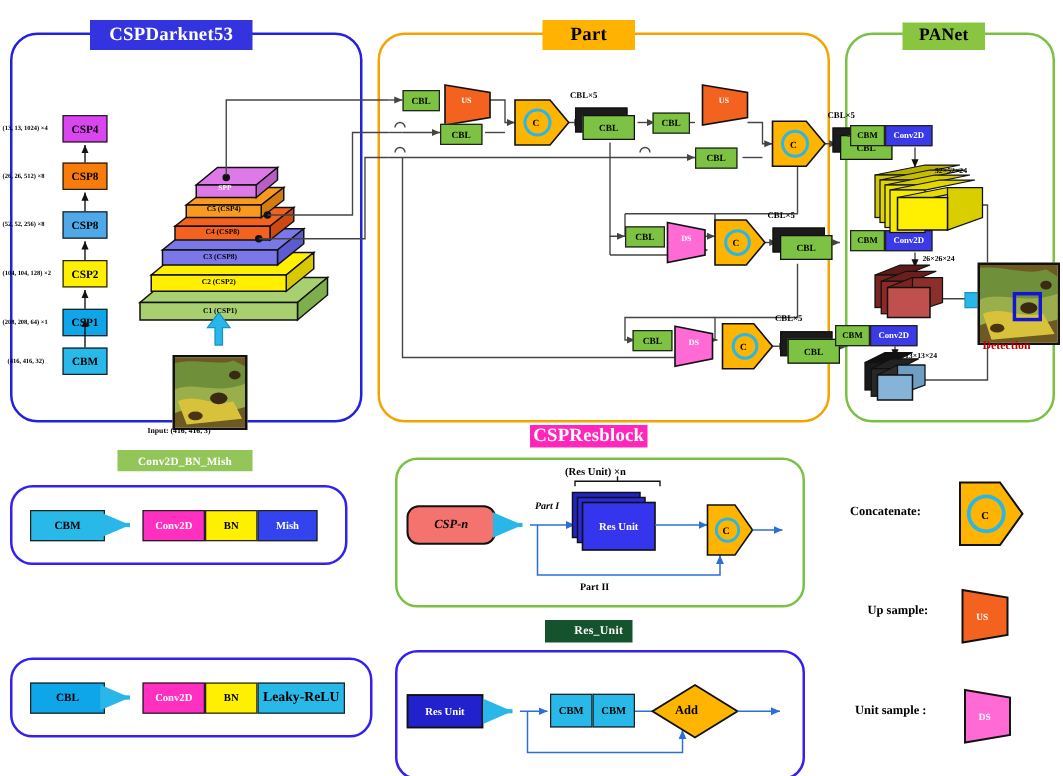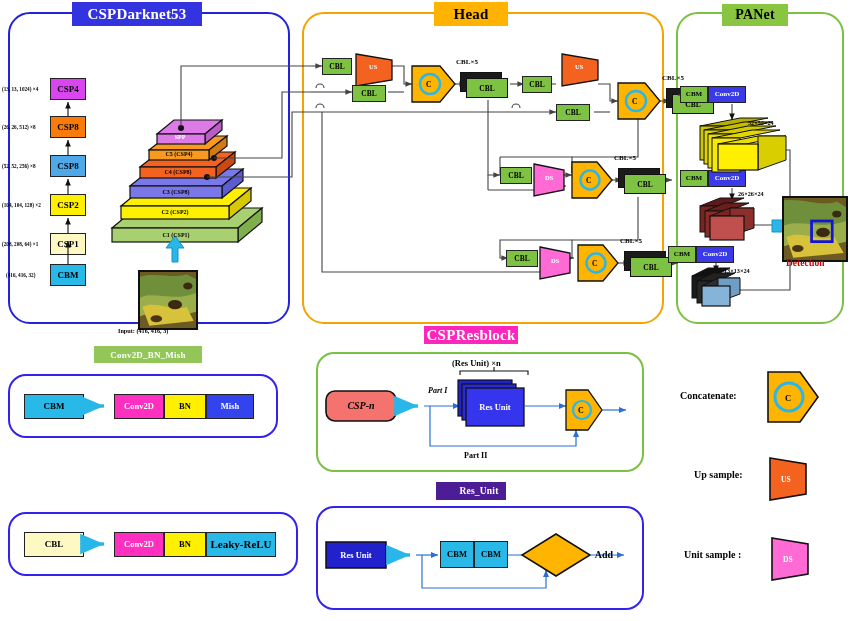--- a/index.html
+++ b/index.html
@@ -1,50 +1,50 @@
 <!DOCTYPE html>
 <html><head>
 <meta charset="utf-8">
 <style>
   html,body{margin:0;padding:0;background:#ffffff;}
   body{width:850px;height:621px;position:relative;overflow:hidden;
        font-family:"Liberation Serif", serif;}
-  .stage{position:absolute;left:0;top:0;width:850px;height:495px;}
+  .stage{position:absolute;left:0;top:14px;width:850px;height:495px;}
 
   
   .panel{position:absolute;box-sizing:border-box;border-radius:22px;background:transparent;}
   .panel.blue{border:2.5px solid #2222dd;}
   .panel.orange{border:2.5px solid #f5a300;}
   .panel.green{border:2.5px solid #7ac143;}
   .panel.thin-blue{border:2px solid #3322ee;border-radius:18px;}
   .panel.thin-green{border:2px solid #7ac143;border-radius:18px;}
 
   .banner{position:absolute;box-sizing:border-box;display:flex;align-items:center;
           justify-content:center;font-weight:bold;letter-spacing:.2px;}
   .banner.b-blue{background:#3333e0;color:#ffffff;}
   .banner.b-orange{background:#ffb300;color:#000000;}
   .banner.b-green{background:#89c540;color:#000000;}
   .banner.b-lgreen{background:#92c659;color:#ffffff;}
   .banner.b-dblue{background:#2f7fd0;color:#ffffff;}
   .banner.b-pink{background:#ff26bb;color:#ffffff;}
-  .banner.b-red{background:#4c1d95;color:#ffffff;padding-left:16px;}
+  .banner.b-red{background:#14532d;color:#ffffff;padding-left:16px;}
 
   
   .bx{position:absolute;box-sizing:border-box;border:1.4px solid #222;
       display:flex;align-items:center;justify-content:center;
       font-weight:bold;text-align:center;line-height:1;}
   .c-green{background:#7dc242;color:#000;}
   .c-cyan{background:#28b9e8;color:#000;}
   .c-yellow{background:#ffef00;color:#000;}
   .c-orange{background:#f97b0a;color:#000;}
   .c-lblue{background:#4fa9e8;color:#000;}
   .c-amber{background:#d946ef;color:#000;}
   .c-magenta{background:#ff2fc0;color:#fff;}
   .c-blue{background:#3a3ae8;color:#fff;}
-  .c-lgreen{background:#fef9c3;color:#000;}
+  .c-lgreen{background:#0ea5e9;color:#000;}
   .c-royal{background:#3344ee;color:#fff;}
 
   .lbl{position:absolute;font-weight:bold;color:#000;white-space:nowrap;}
   .lbl.tiny{font-size:5.2px;}
   .lbl.sm{font-size:7px;}
   .lbl.md{font-size:8.5px;}
 
   
   .cbl3d{position:absolute;}
   .cbl3d .face{position:absolute;left:6px;top:6px;right:0;bottom:0;
@@ -64,21 +64,21 @@
 </head>
 <body>
 
 <div class="stage">
 
   <div class="panel blue" style="left:8px;top:12px;width:282px;height:312px;"></div>
   <div class="panel orange" style="left:302px;top:12px;width:362px;height:312px;"></div>
   <div class="panel green" style="left:676px;top:12px;width:168px;height:312px;"></div>
 
   <div class="banner b-blue" style="left:72px;top:2px;width:130px;height:24px;font-size:15px;">CSPDarknet53</div>
-  <div class="banner b-orange" style="left:434px;top:2px;width:74px;height:24px;font-size:15px;">Head</div>
+  <div class="banner b-orange" style="left:434px;top:2px;width:74px;height:24px;font-size:15px;">Part</div>
   <div class="banner b-green" style="left:722px;top:4px;width:66px;height:22px;font-size:14px;">PANet</div>
 
   <div class="lbl tiny" style="left:2px;top:86px;">(13, 13, 1024) ×4</div>
   <div class="bx c-amber" style="left:50px;top:78px;width:36px;height:22px;font-size:9px;">CSP4</div>
 
   <div class="lbl tiny" style="left:2px;top:124px;">(26, 26, 512) ×8</div>
   <div class="bx c-orange" style="left:50px;top:116px;width:36px;height:22px;font-size:9px;">CSP8</div>
 
   <div class="lbl tiny" style="left:2px;top:163px;">(52, 52, 256) ×8</div>
   <div class="bx c-lblue" style="left:50px;top:155px;width:36px;height:22px;font-size:9px;">CSP8</div>
@@ -419,21 +419,21 @@
     <path d="M392,555 L410,555" stroke="#29b6e8" stroke-width="3.4" fill="none" marker-end="url(#ac)"></path>
     <path class="ln-b" d="M416,555 L438,555" marker-end="url(#ab)"></path>
     <path class="ln-b" d="M422,555 L422,588 L546,588 L546,570" marker-end="url(#ab)"></path>
     <path class="ln-b" d="M508,555 L552,555" marker-end="url(#ab)"></path>
     <polygon points="556,534 590,555 556,576 522,555" fill="#ffb400" stroke="#111" stroke-width="1.5"></polygon>
     <path class="ln-b" d="M590,555 L624,555" marker-end="url(#ab)"></path>
   </svg>
   <div class="lbl sm" style="left:326px;top:550px;width:60px;text-align:center;font-size:8.5px;color:#fff;">Res Unit</div>
   <div class="bx c-cyan" style="left:440px;top:541px;width:34px;height:27px;font-size:8.5px;">CBM</div>
   <div class="bx c-cyan" style="left:474px;top:541px;width:34px;height:27px;font-size:8.5px;">CBM</div>
-  <div class="lbl md" style="left:540px;top:549px;width:32px;text-align:center;font-size:10px;margin-left:48px;">Add</div>
+  <div class="lbl md" style="left:540px;top:549px;width:32px;font-size:10px;">Add</div>
 
   <div class="lbl md" style="left:680px;top:390px;font-size:10px;">Concatenate:</div>
   <div class="lbl md" style="left:694px;top:469px;font-size:10px;">Up sample:</div>
   <div class="lbl md" style="left:684px;top:549px;font-size:10px;">Unit sample :</div>
 
   <svg width="850" height="621">
     <polygon points="768,372 800,372 818,397 800,422 768,422" fill="#ffb400" stroke="#111" stroke-width="1.6"></polygon>
     <circle cx="789" cy="397" r="14" fill="none" stroke="#29b6e8" stroke-width="3"></circle>
     <polygon points="770,458 806,464 806,494 770,500" fill="#f4621f" stroke="#111" stroke-width="1.6"></polygon>
     <polygon points="772,538 808,544 808,574 772,580" fill="#ff6ad5" stroke="#111" stroke-width="1.6"></polygon>

